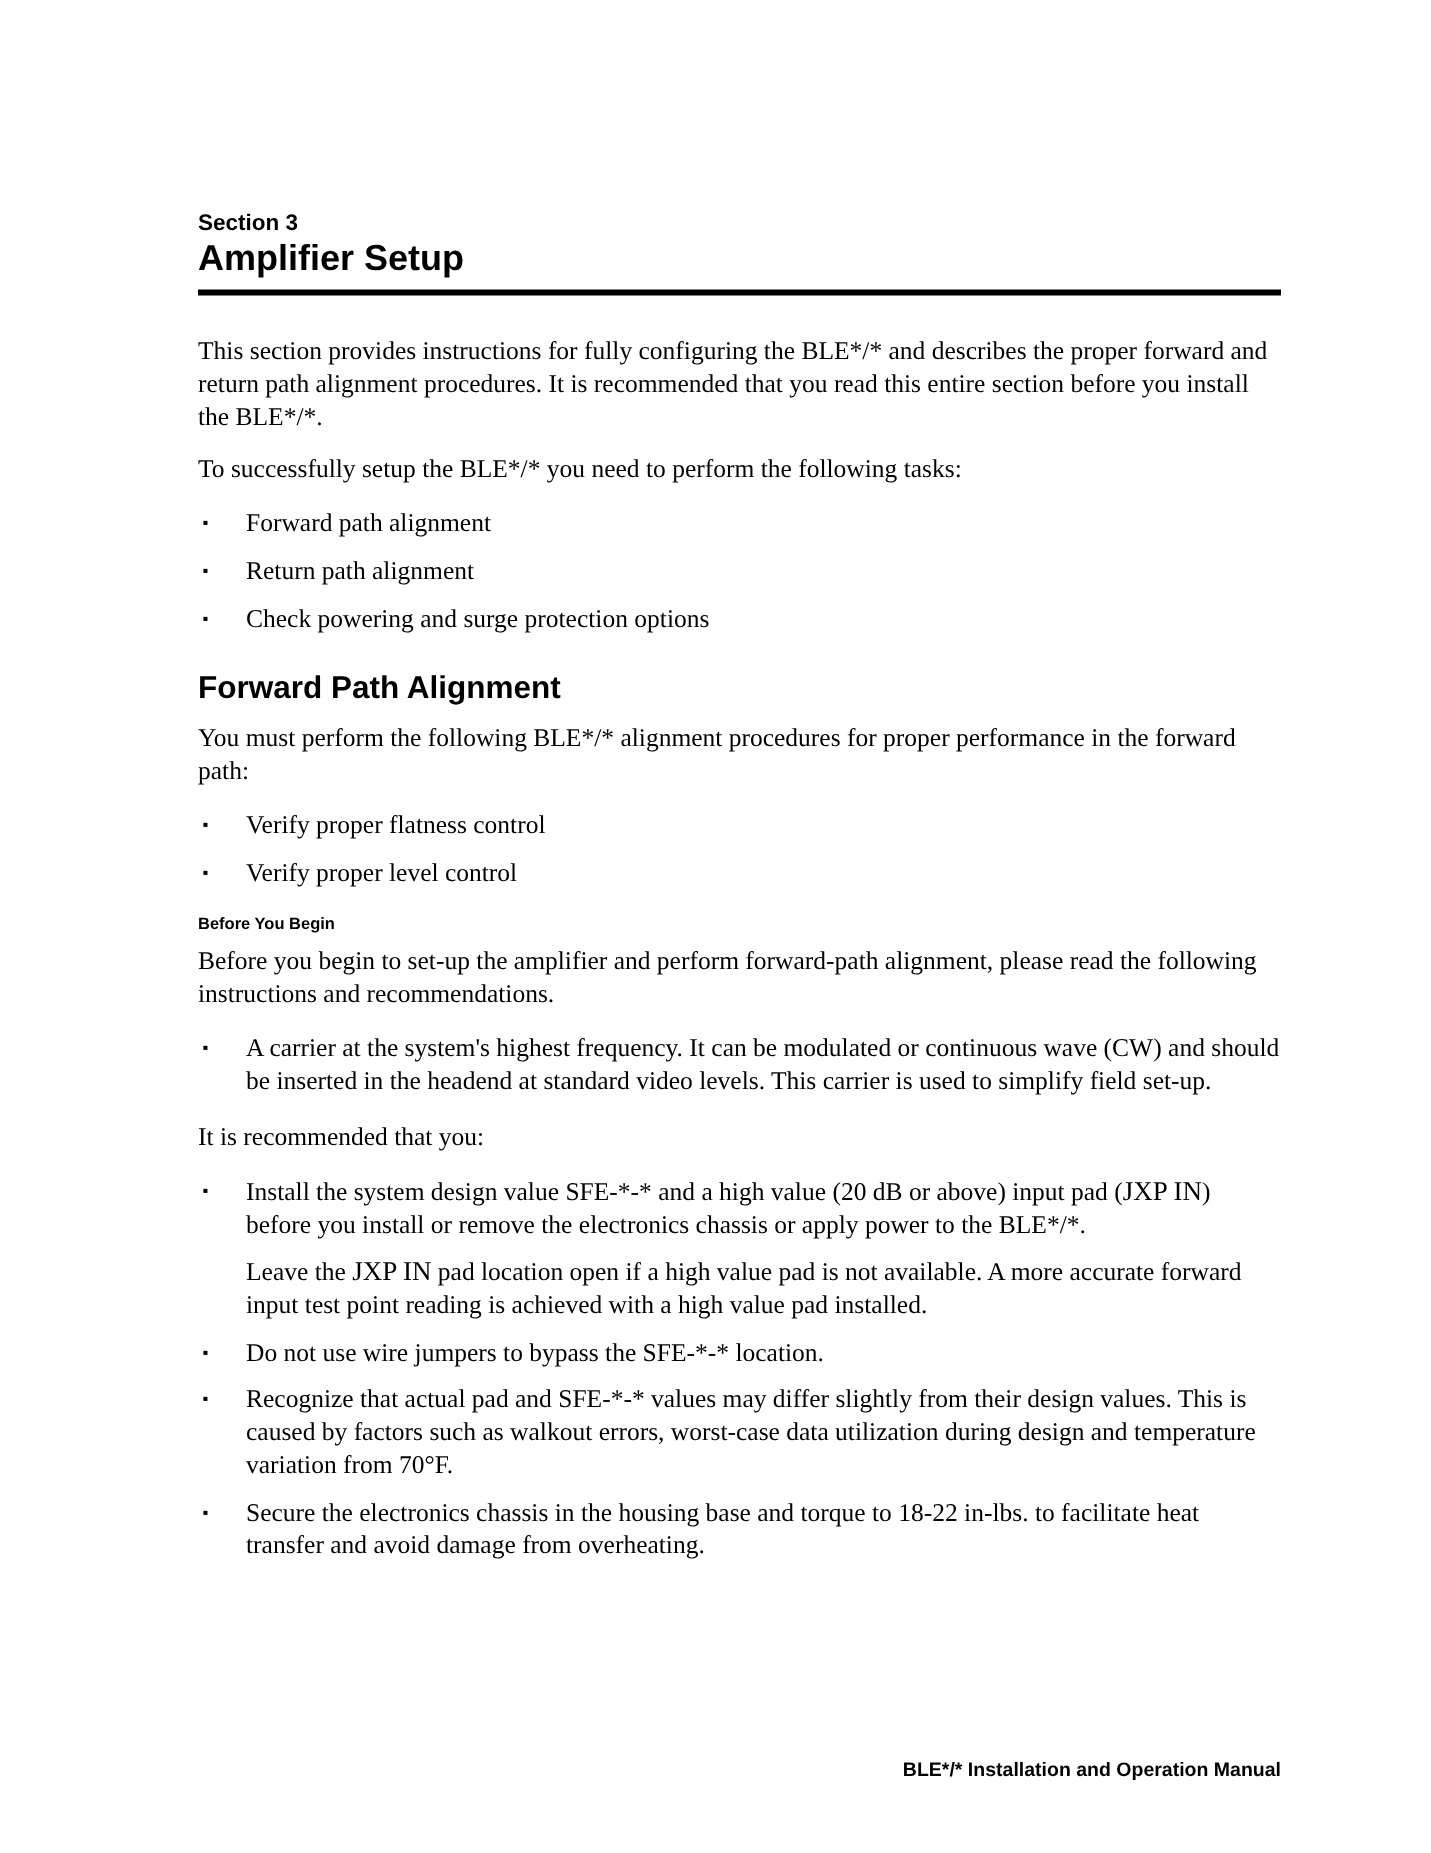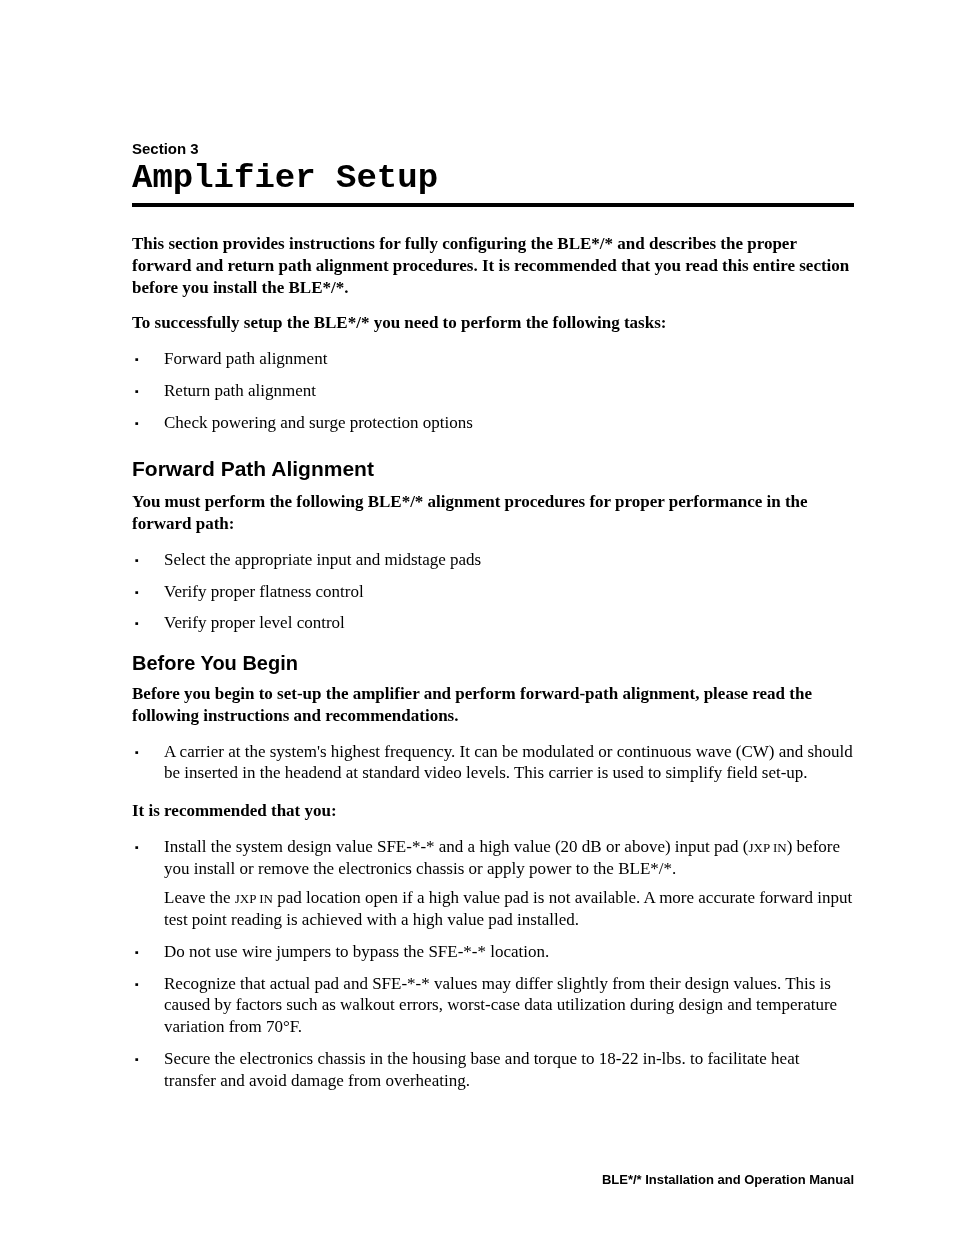--- a/index.html
+++ b/index.html
@@ -16,35 +16,34 @@
     box-sizing: border-box;
     padding: 140px 100px 60px 132px;
   }
   .section-label {
     font-family: Arial, Helvetica, sans-serif;
     font-weight: bold;
     font-size: 15px;
     margin-bottom: 2px;
   }
   .section-title {
-    font-family: Liberation Mono, monospace;
+    font-family: Liberation Sans, sans-serif;
     font-weight: bold;
-    font-size: 34px;
+    font-size: 24px;
     margin: 0 0 6px 0;
   }
   .title-rule {
     height: 4px;
     background: #000;
     margin-bottom: 26px;
   }
   .body-text {
     font-size: 17px;
     line-height: 1.28;
     margin: 0 0 14px 0;
-    font-weight: bold;
   }
   .bullet-list {
     list-style: none;
     padding: 0;
     margin: 0 0 16px 0;
   }
   .bullet-list li {
     font-size: 17px;
     line-height: 1.28;
     padding-left: 32px;
@@ -61,40 +60,40 @@
   }
   .h2 {
     font-family: Arial, Helvetica, sans-serif;
     font-weight: bold;
     font-size: 21px;
     margin: 24px 0 10px 0;
   }
   .h3 {
     font-family: Arial, Helvetica, sans-serif;
     font-weight: bold;
-    font-size: 20px;
+    font-size: 11px;
     margin: 18px 0 8px 0;
   }
   .sub-para {
     font-size: 17px;
     line-height: 1.28;
     margin: 8px 0 0 0;
   }
   .footer {
     position: absolute;
     bottom: 48px;
     right: 100px;
     font-family: Arial, Helvetica, sans-serif;
     font-weight: bold;
     font-size: 13px;
     margin-left: 24px;
   }
   .sc {
     font-variant: small-caps;
-    font-size: 13px;
+    font-size: 18px;
     text-align: right;
   }
 </style>
 </head>
 <body>
 
 <div class="page">
 
   <div class="section-label">Section 3</div>
   <h1 class="section-title">Amplifier Setup</h1>
@@ -106,21 +105,20 @@
   <ul class="bullet-list">
     <li>Forward path alignment</li>
     <li>Return path alignment</li>
     <li>Check powering and surge protection options</li>
   </ul>
 
   <h2 class="h2">Forward Path Alignment</h2>
   <p class="body-text">You must perform the following BLE*/* alignment procedures for proper performance in the forward path:</p>
 
   <ul class="bullet-list">
-    <li>Select the appropriate input and midstage pads</li>
     <li>Verify proper flatness control</li>
     <li>Verify proper level control</li>
   </ul>
 
   <h3 class="h3">Before You Begin</h3>
   <p class="body-text">Before you begin to set-up the amplifier and perform forward-path alignment, please read the following instructions and recommendations.</p>
 
   <ul class="bullet-list">
     <li>A carrier at the system's highest frequency. It can be modulated or continuous wave (CW) and should be inserted in the headend at standard video levels. This carrier is used to simplify field set-up.</li>
   </ul>

